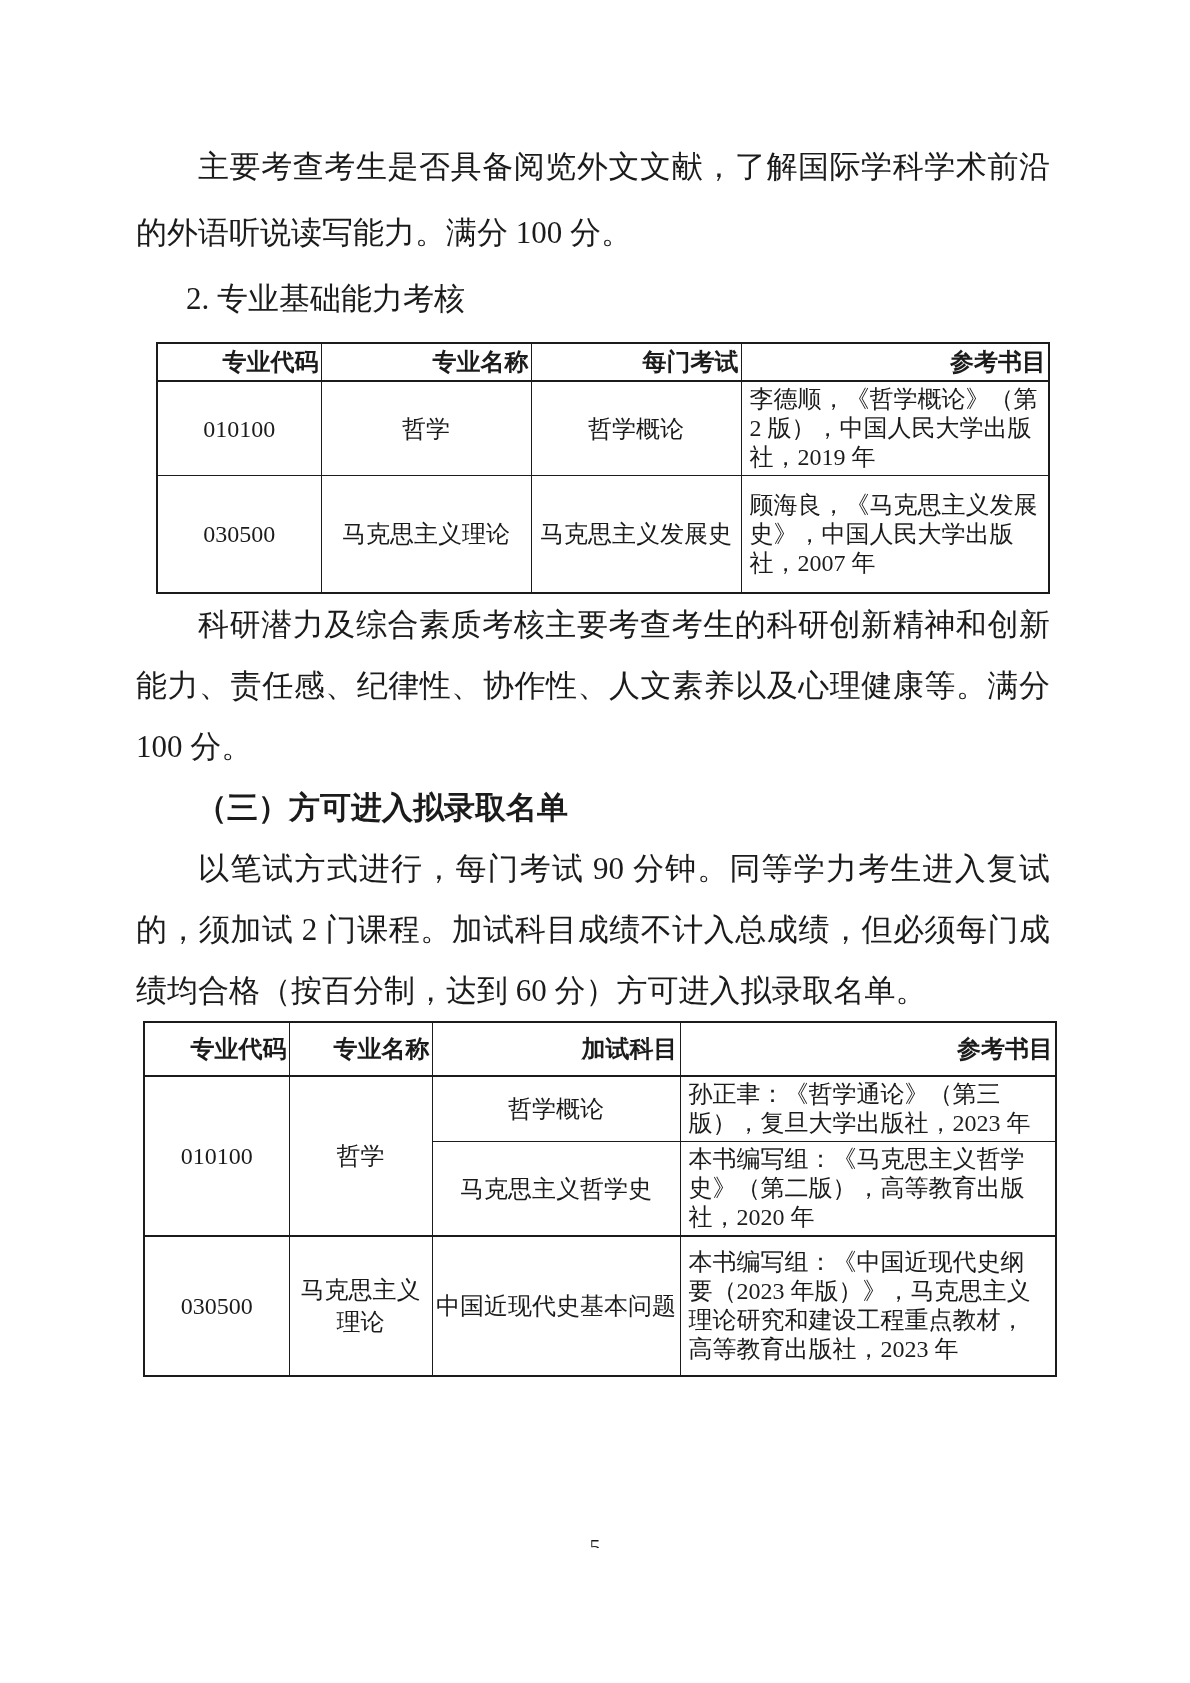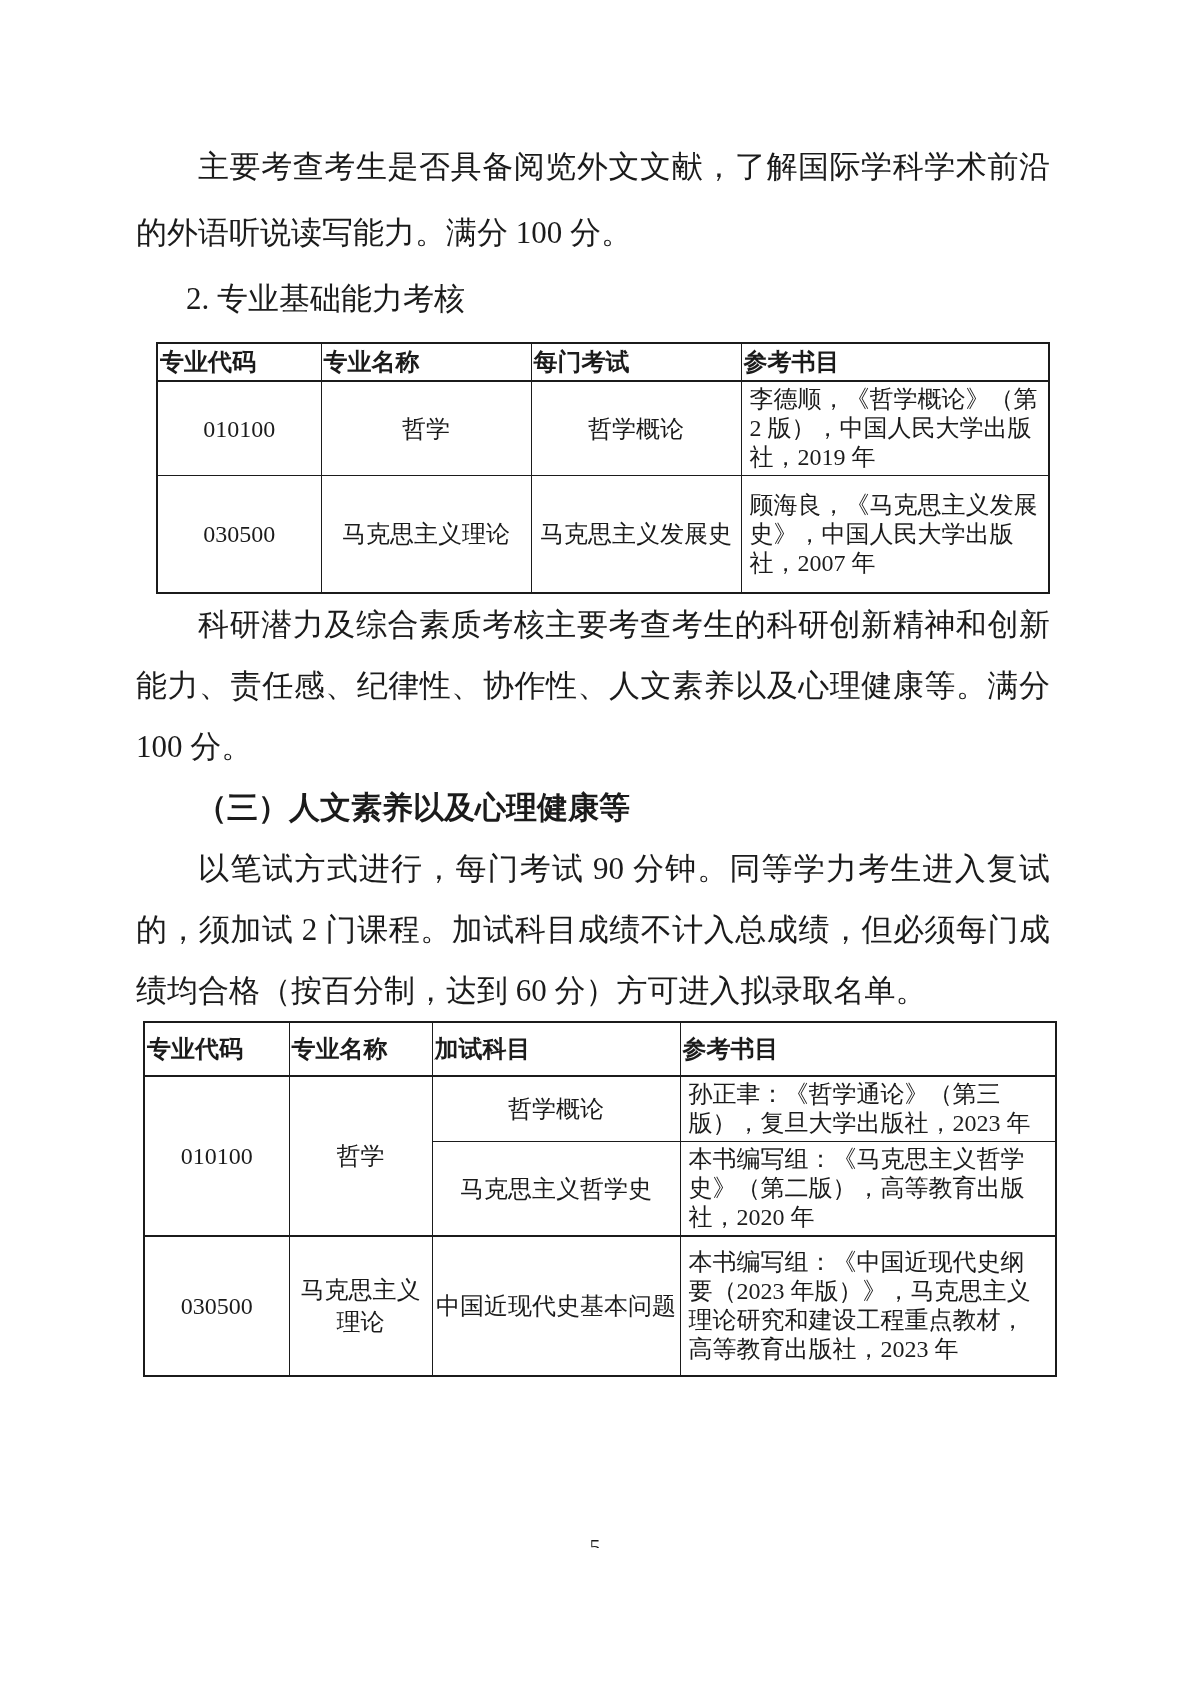--- a/index.html
+++ b/index.html
@@ -42,21 +42,21 @@
   .t1 { width:892px; margin-left:20px; margin-top:10px; }
   .t2 { width:912px; margin-left:7px; }
   th, td {
     border:1px solid #1b1b1b;
     font-size:24px;
     padding:2px;
     overflow:hidden;
   }
   th {
     font-weight:bold;
-    text-align:left;
+    text-align:right;
     vertical-align:middle;
   }
   thead tr { border-bottom:2px solid #1b1b1b; }
   .t1 th { height:26px; }
   .t2 th { height:48px; }
   .t1 tr.r1 td { height:86px; }
   .t1 tr.r2 td { height:110px;margin-left:40px; }
   .t2 tr.g1a td { height:50px; }
   .t2 tr.g1b td { height:70px; }
   .t2 tr.g2  td { height:132px;margin-left:36px; }
@@ -119,21 +119,21 @@
           <td class="c">马克思主义理论</td>
           <td class="c">马克思主义发展史</td>
           <td class="ref">顾海良，《马克思主义发展史》，中国人民大学出版社，2007 年</td>
         </tr>
       </tbody>
     </table>
 
 
     <p class="body-par lh-b">科研潜力及综合素质考核主要考查考生的科研创新精神和创新能力、责任感、纪律性、协作性、人文素养以及心理健康等。满分 100 分。</p>
 
-    <p class="h-bold lh-b">（三）人文素养以及心理健康等</p>
+    <p class="h-bold lh-b">（三）方可进入拟录取名单</p>
 
     <p class="body-par lh-b">以笔试方式进行，每门考试 90 分钟。同等学力考生进入复试的，须加试 2 门课程。加试科目成绩不计入总成绩，但必须每门成绩均合格（按百分制，达到 60 分）方可进入拟录取名单。</p>
 
     <table class="t2">
       <colgroup>
         <col style="width:145px">
         <col style="width:143px">
         <col style="width:248px">
         <col style="width:376px">
       </colgroup>

